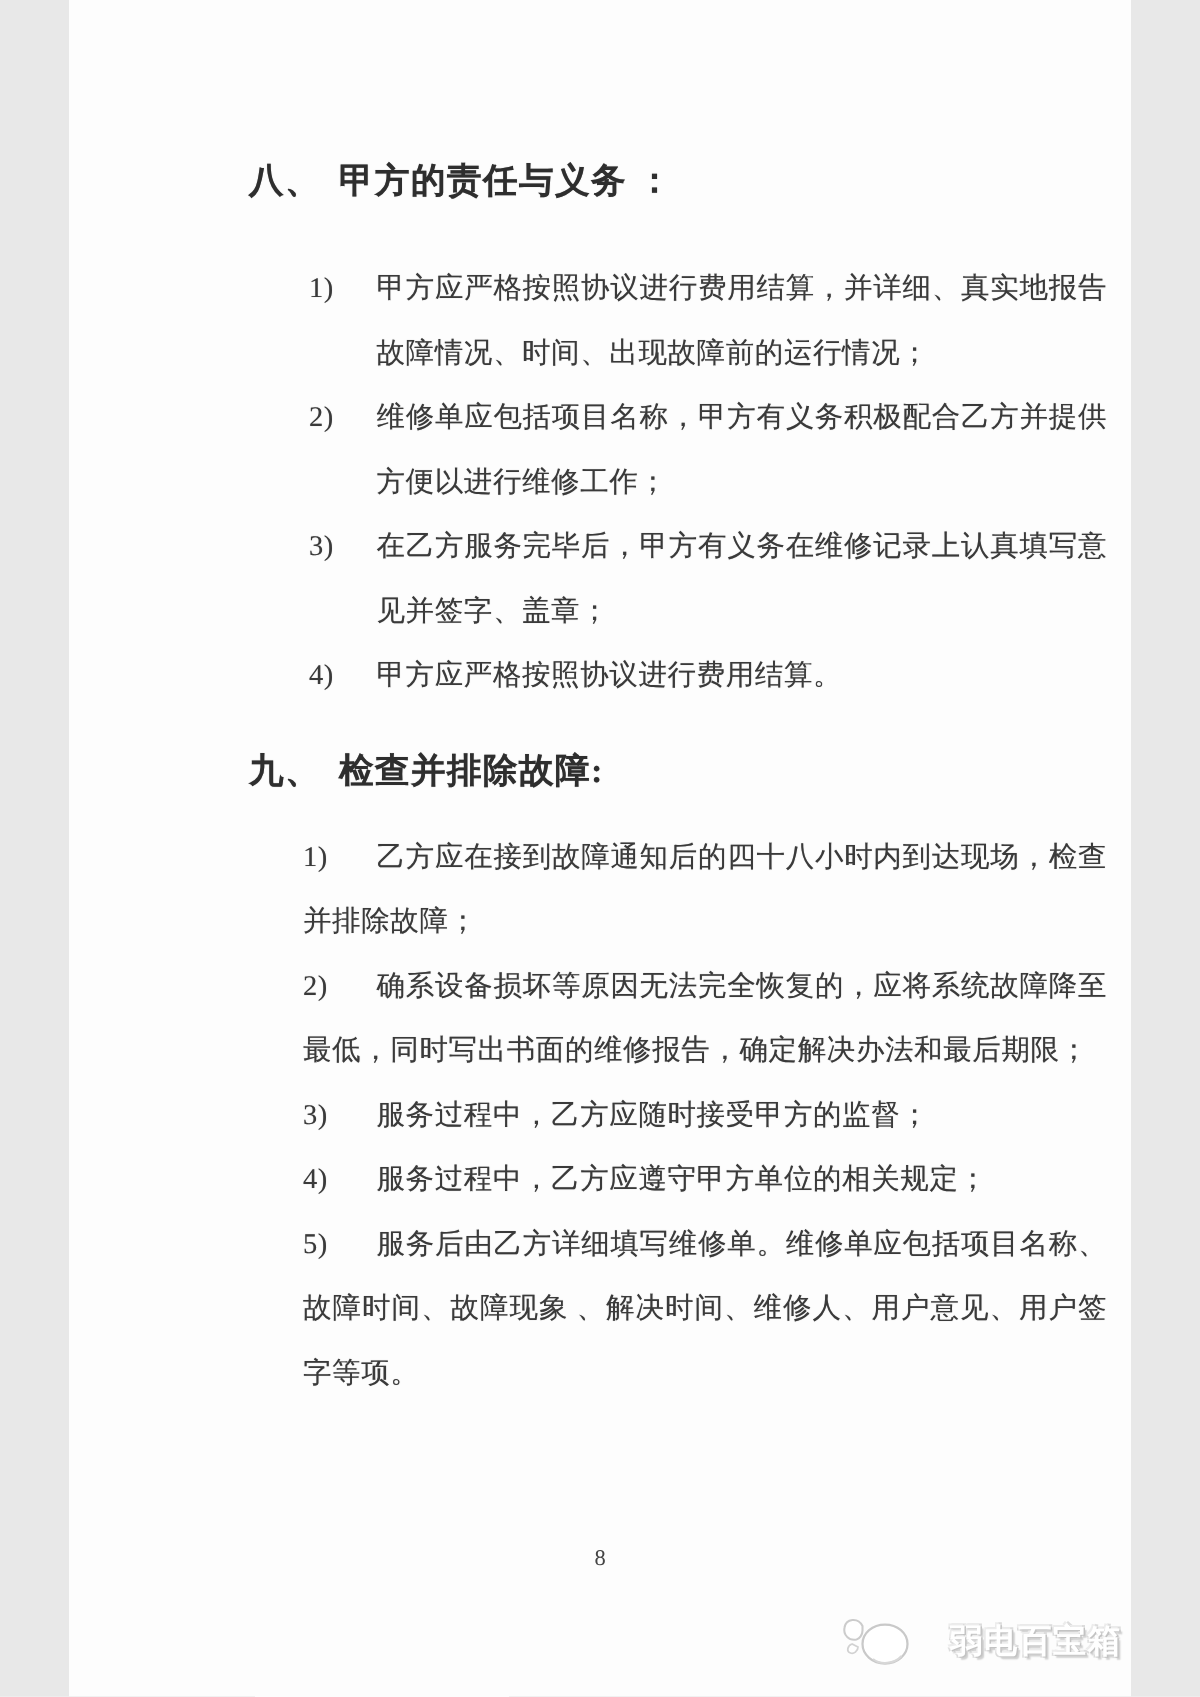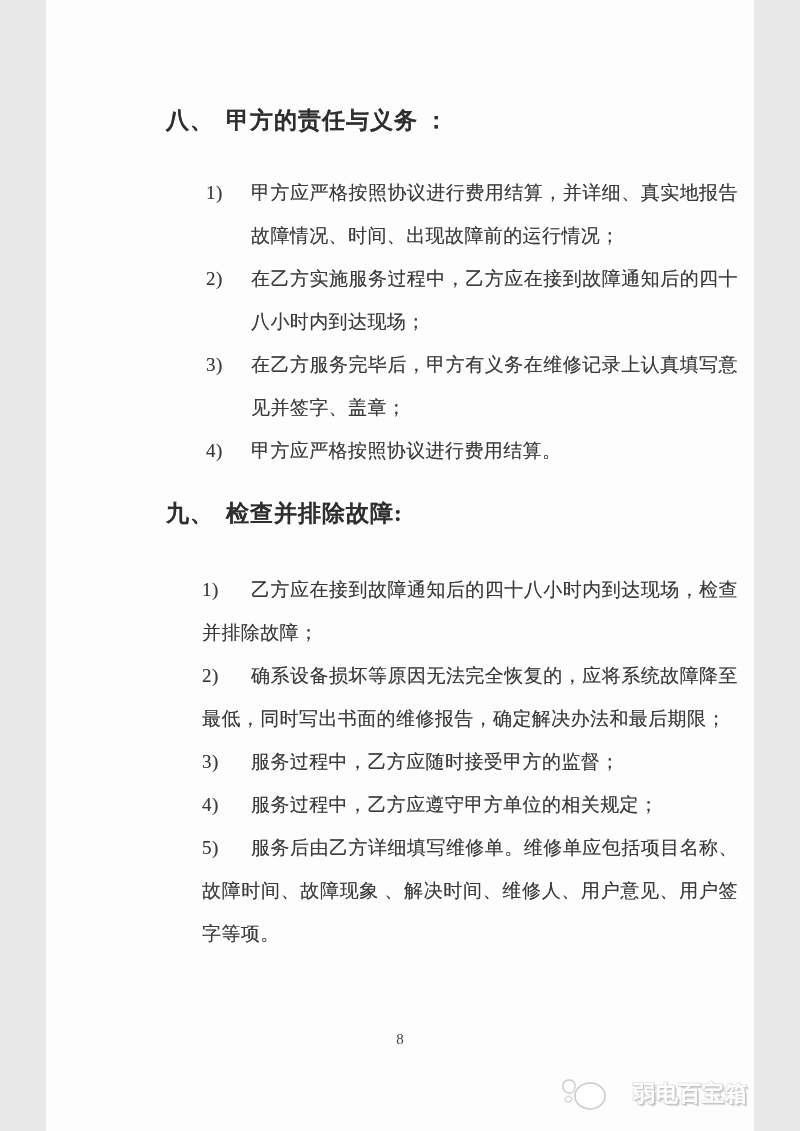--- a/index.html
+++ b/index.html
@@ -45,21 +45,21 @@
     text-justify: inter-ideograph;
     color: #3a3a3a;
     text-shadow: 0 0 0.5px rgba(58,58,58,0.5);
   }
   .list-8 {
     top: 171px;
     left: 160px;
     width: 532px;
   }
   .list-9 {
-    top: 568px;
+    top: 550px;
     left: 156px;
     width: 536px;
   }
   
   .list-8 .list-item {
     display: flex;
     align-items: flex-start;
   }
   .list-8 .item-marker {
     flex: 0 0 45px;
@@ -128,21 +128,21 @@
     <span class="h-marker">八、</span><span>甲方的责任与义务 ：</span>
   </div>
 
   <div class="item-list list-8">
     <div class="list-item">
       <span class="item-marker">1)</span>
       <span class="item-text">甲方应严格按照协议进行费用结算，并详细、真实地报告故障情况、时间、出现故障前的运行情况；</span>
     </div>
     <div class="list-item">
       <span class="item-marker">2)</span>
-      <span class="item-text">在乙方实施服务过程中，乙方应在接到故障通知后的四十八小时内到达现场；</span>
+      <span class="item-text">维修单应包括项目名称，甲方有义务积极配合乙方并提供方便以进行维修工作；</span>
     </div>
     <div class="list-item">
       <span class="item-marker">3)</span>
       <span class="item-text">在乙方服务完毕后，甲方有义务在维修记录上认真填写意见并签字、盖章；</span>
     </div>
     <div class="list-item">
       <span class="item-marker">4)</span>
       <span class="item-text">甲方应严格按照协议进行费用结算。</span>
     </div>
   </div>

